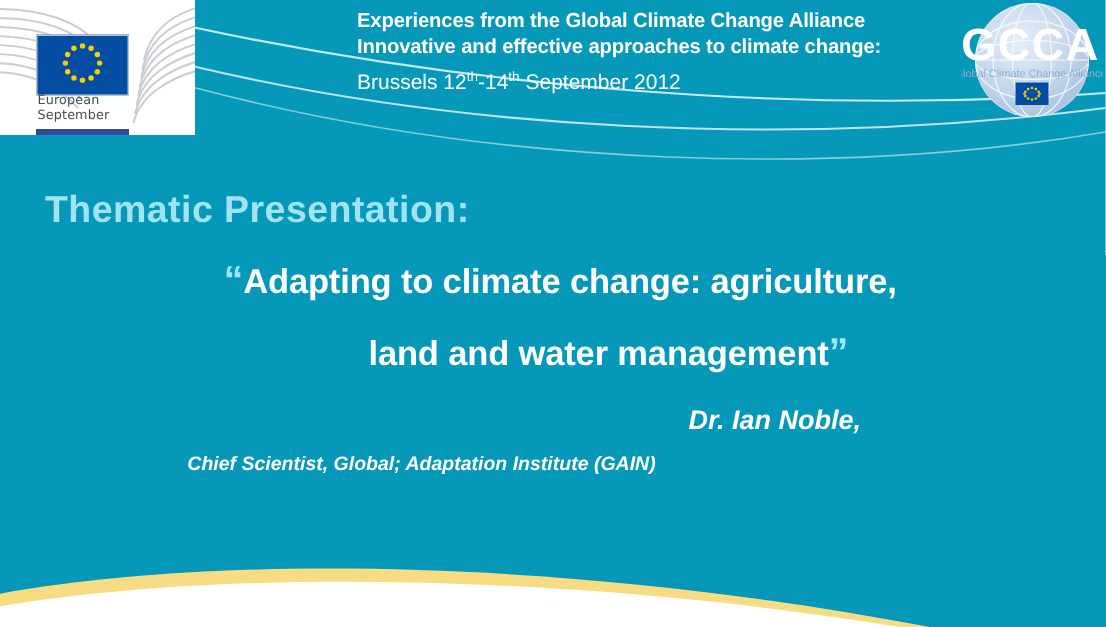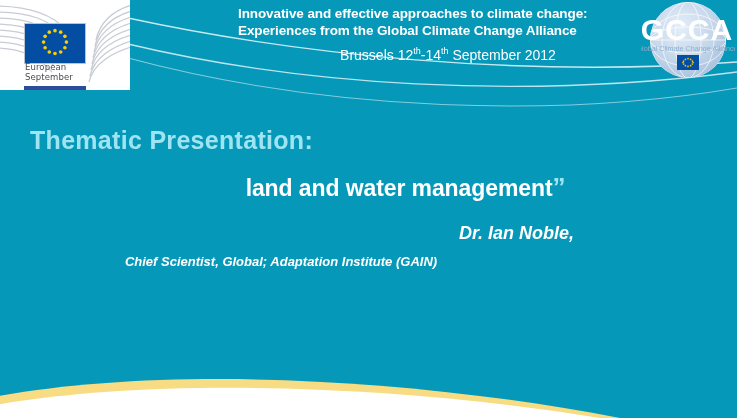--- a/index.html
+++ b/index.html
@@ -94,21 +94,20 @@
     letter-spacing: -0.1px;
     white-space: nowrap;
   }
   #hdr-date {
     color: #ffffff;
     font-size: 14px;
     font-weight: normal;
     line-height: 17px;
     margin-top: 4px;
     white-space: nowrap;
-    text-align: center;
   }
   #hdr-date sup { font-size: 9px; vertical-align: super; }
 
   
   #body-block {
     position: absolute;
     left: 0;
     top: 126px;
     width: 737px;
   }
@@ -273,28 +272,29 @@
         <circle cx="44.4" cy="65.7" r="0.85"></circle>
         <circle cx="42.6" cy="64" r="0.85"></circle>
         <circle cx="41.9" cy="62.5" r="0.85"></circle>
         <circle cx="42.6" cy="61.1" r="0.85"></circle>
         <circle cx="44.4" cy="59.3" r="0.85"></circle>
       </g>
     </svg>
   </div>
 
   <div id="header-text">
+    <div class="hdr-line">Experiences from the Global Climate Change Alliance</div>
     <div class="hdr-line">Innovative and effective approaches to climate change:</div>
-    <div class="hdr-line">Experiences from the Global Climate Change Alliance</div>
     <div id="hdr-date"><span>Brussels 12</span><sup>th</sup><span>-14</span><sup>th</sup><span> September 2012</span></div>
   </div>
 
   <div id="body-block">
     <div id="thematic">Thematic Presentation:</div>
 
+    <div id="title-l1"><span class="quote-mark">“</span><span>Adapting to climate change: agriculture,</span></div>
 
     <div id="title-l2"><span>land and water management</span><span class="quote-mark">”</span></div>
 
     <div id="author">Dr. Ian Noble,</div>
     <div class="affil" id="affil1">Chief Scientist, Global; Adaptation Institute (GAIN)</div>
   </div>
 
 </div>
 
 </body></html>

